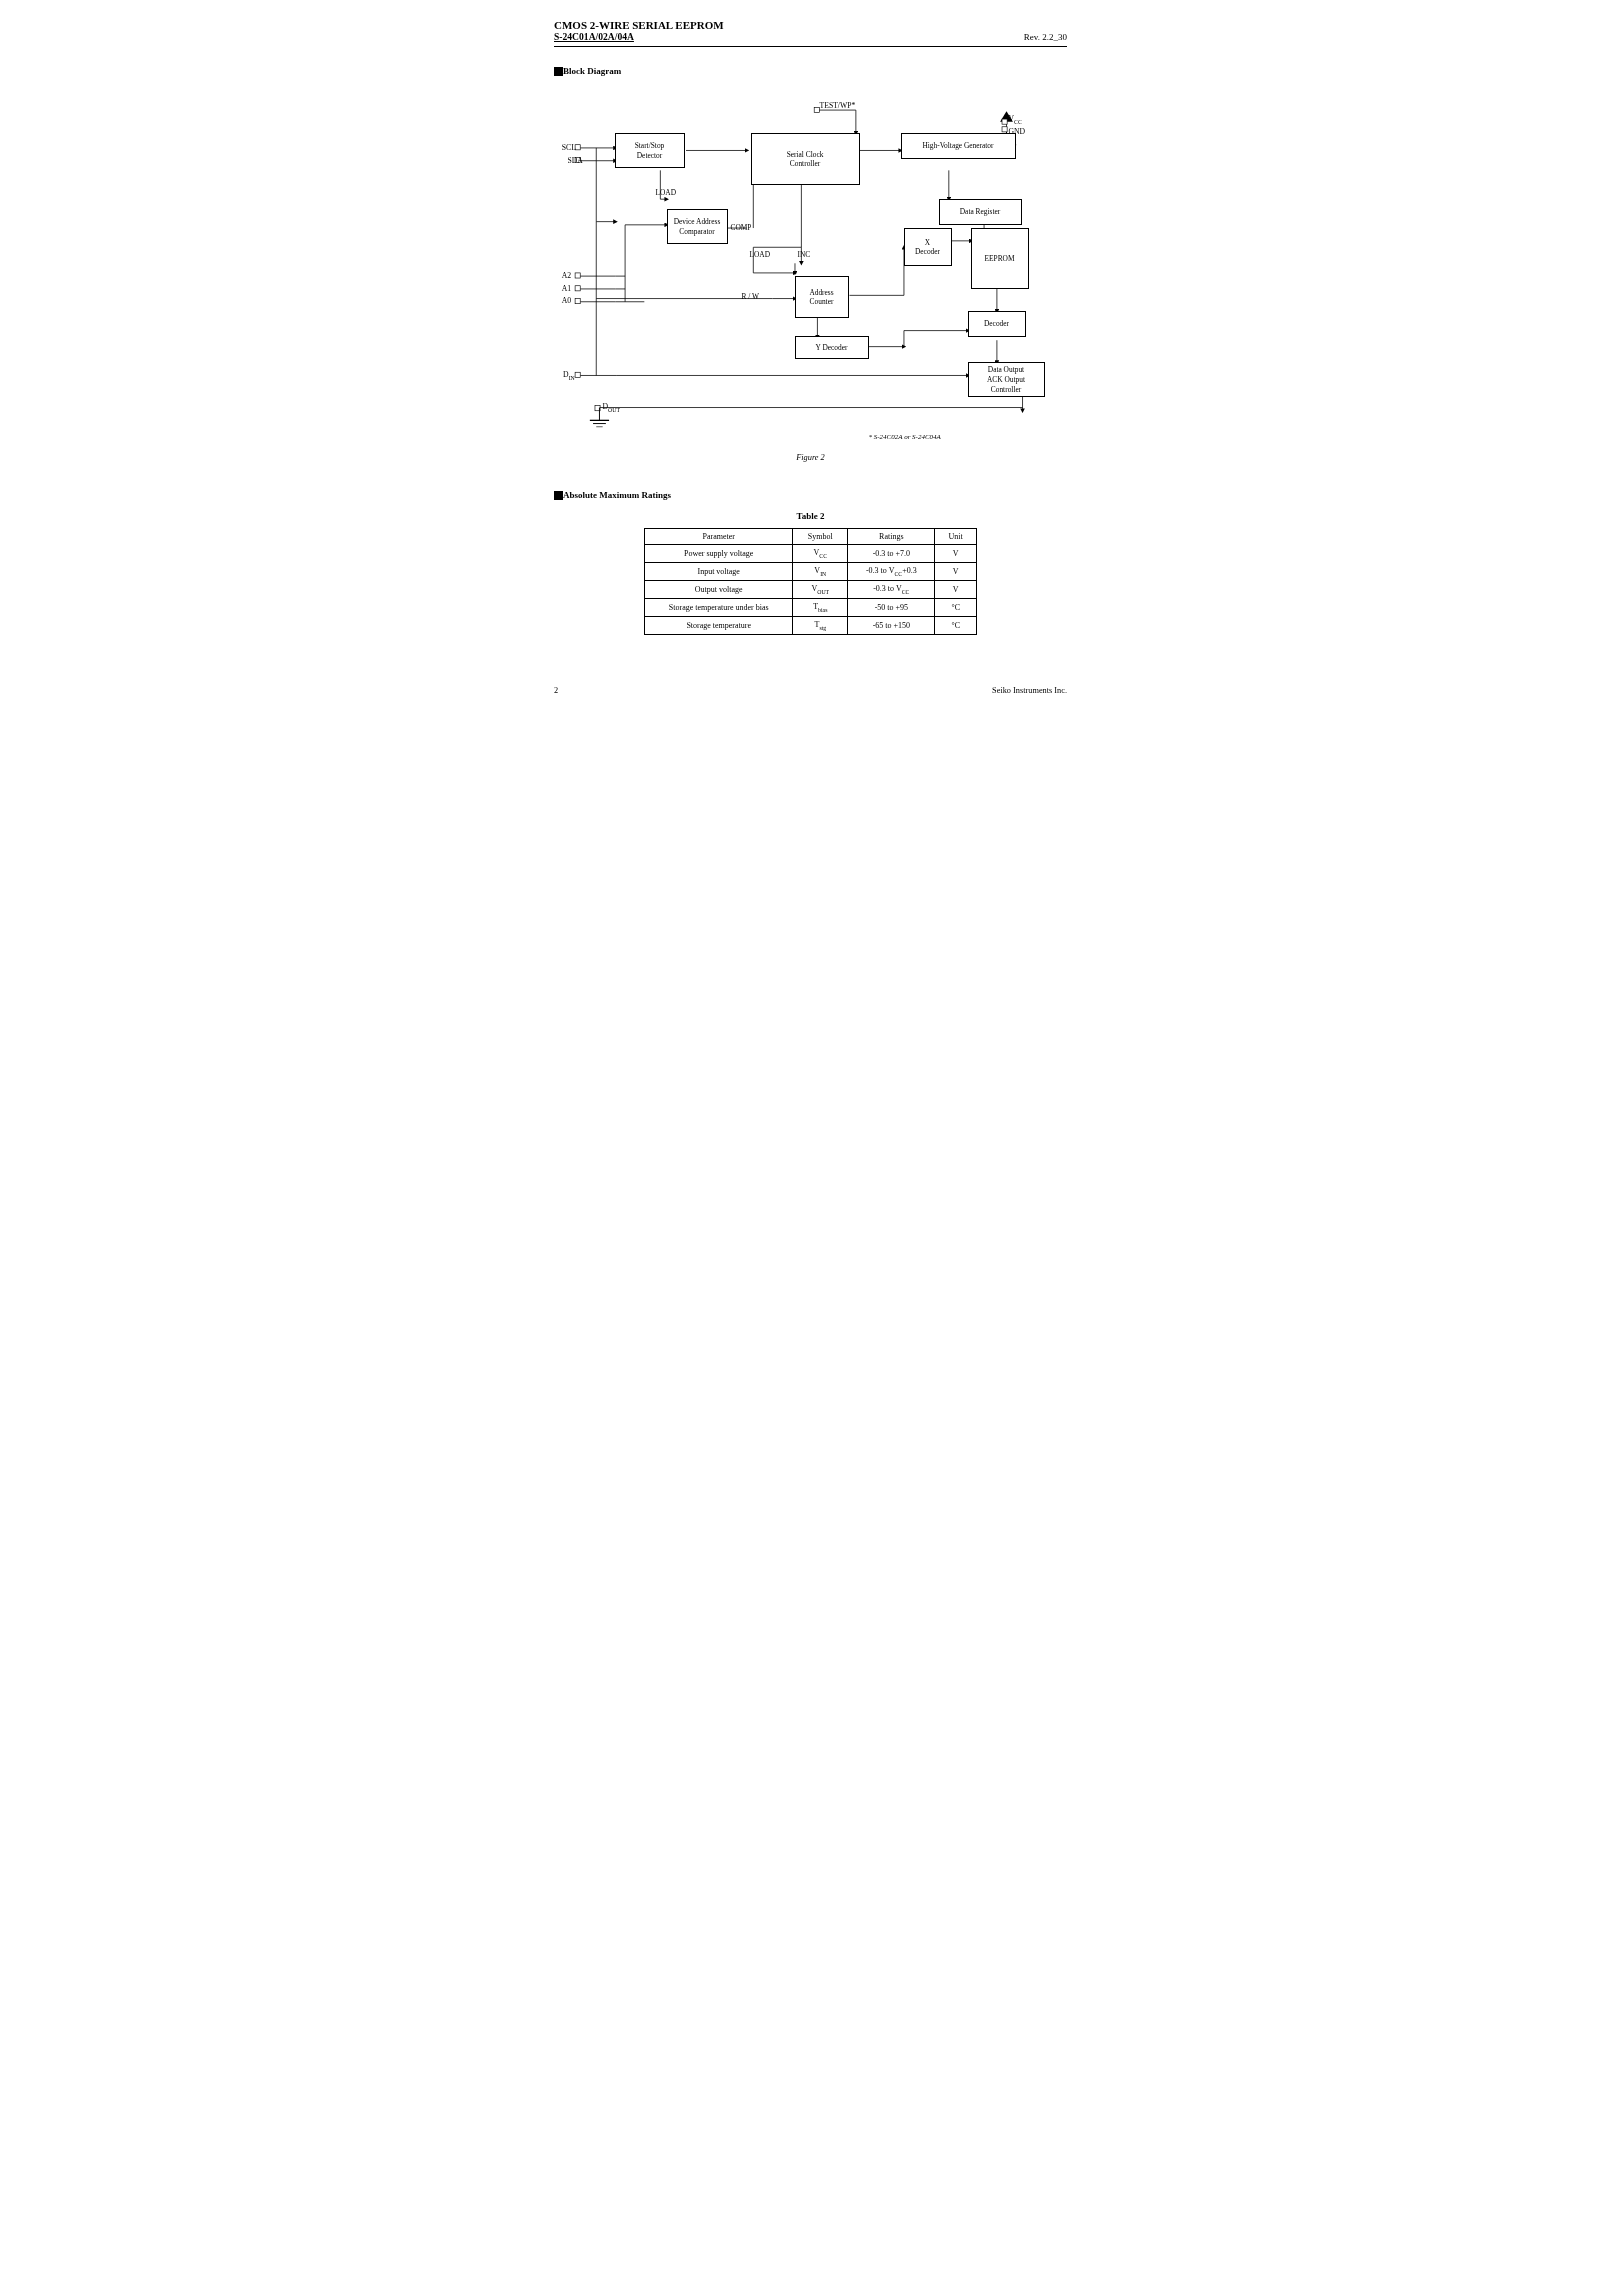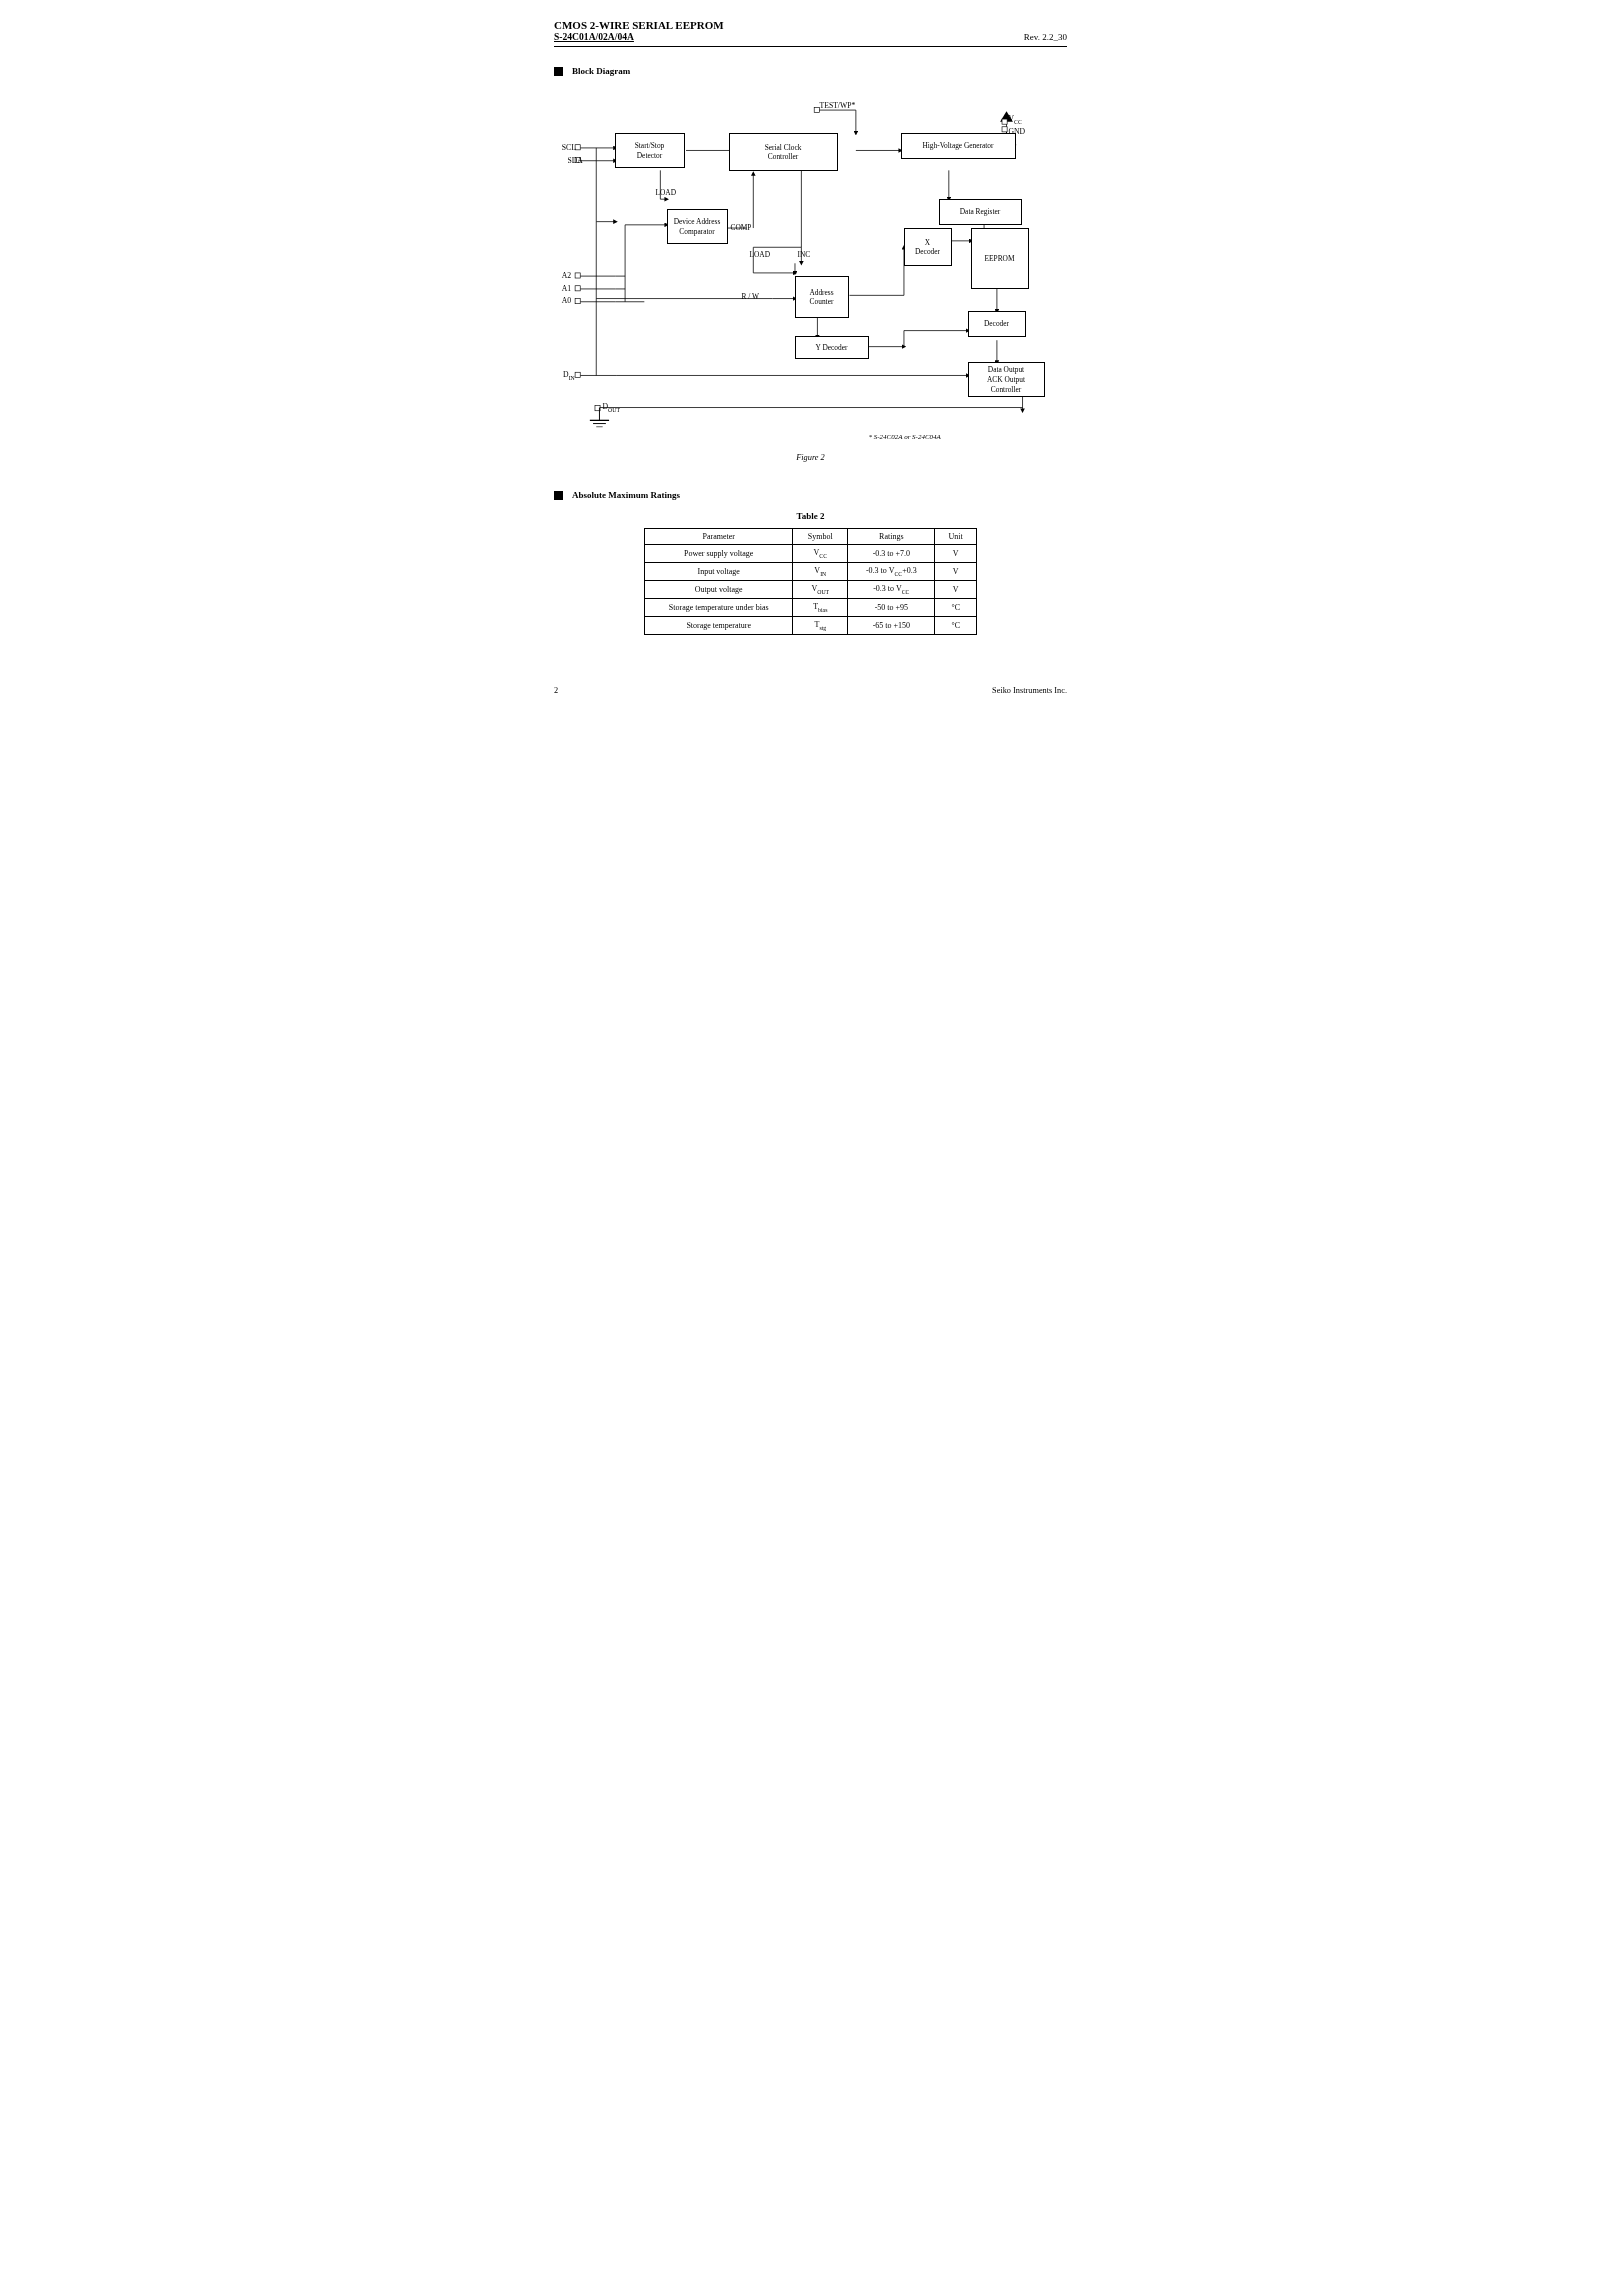--- a/index.html
+++ b/index.html
@@ -27,21 +27,21 @@
       font-weight: bold;
     }
     .header-left .title-line1 { font-size: 11px; }
     .header-left .title-line2 { font-size: 9.6px; text-decoration: underline; }
     .header-right { font-size: 9px; }
 
     
     .section-heading {
       display: flex;
       align-items: flex-end;
-      gap: 9px;
+      gap: 0;
       font-weight: bold;
       font-size: 9px;
       margin-bottom: 11.5px;
     }
     .section-heading .bullet {
       width: 9px;
       height: 9px;
       background: #000;
       display: inline-block;
     }
@@ -251,21 +251,21 @@
 
     <line x1="635" y1="470" x2="720" y2="470" stroke="#000" stroke-width="1.2" marker-end="url(#arr)"></line>
 
   </svg>
 
   <div style="position:absolute;left:1.3px;top:56px;font-size:7.7px;">SCL</div>
   <div style="position:absolute;left:7px;top:69px;font-size:7.7px;">SDA</div>
 
   <div class="bd-box" style="left:54px;top:46px;width:70px;height:35px;">Start/Stop<br>Detector</div>
 
-  <div class="bd-box" style="left:168px;top:46px;width:109px;height:38px;">Serial Clock<br>Controller</div>
+  <div class="bd-box" style="left:190px;top:46px;width:109px;height:52px;">Serial Clock<br>Controller</div>
 
   <div class="bd-box" style="left:340px;top:46px;width:115px;height:26px;">High-Voltage Generator</div>
 
   <div style="position:absolute;left:95px;top:101px;font-size:7.4px;">LOAD</div>
 
   <div class="bd-box" style="left:106px;top:122px;width:61px;height:35px;">Device Address<br>Comparator</div>
 
   <div style="position:absolute;left:170px;top:136px;font-size:7.4px;">COMP</div>
 
   <div style="position:absolute;left:189px;top:163px;font-size:7.4px;">LOAD</div>

